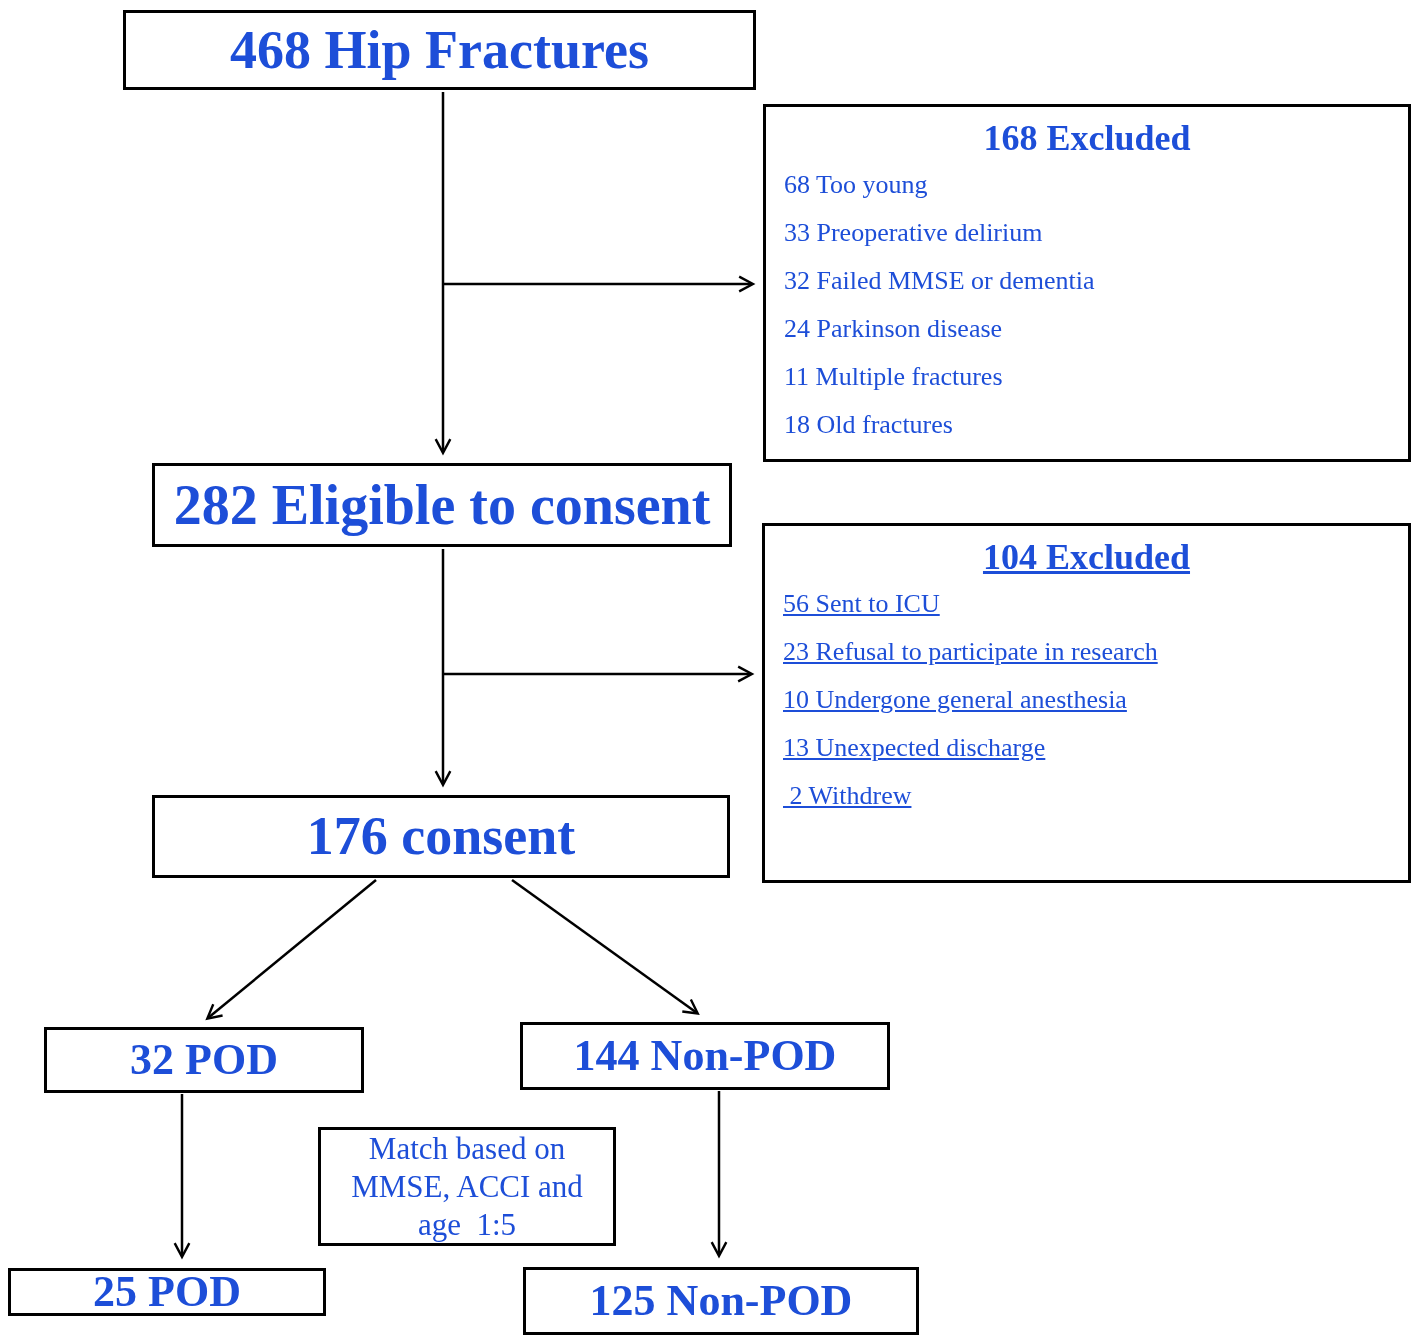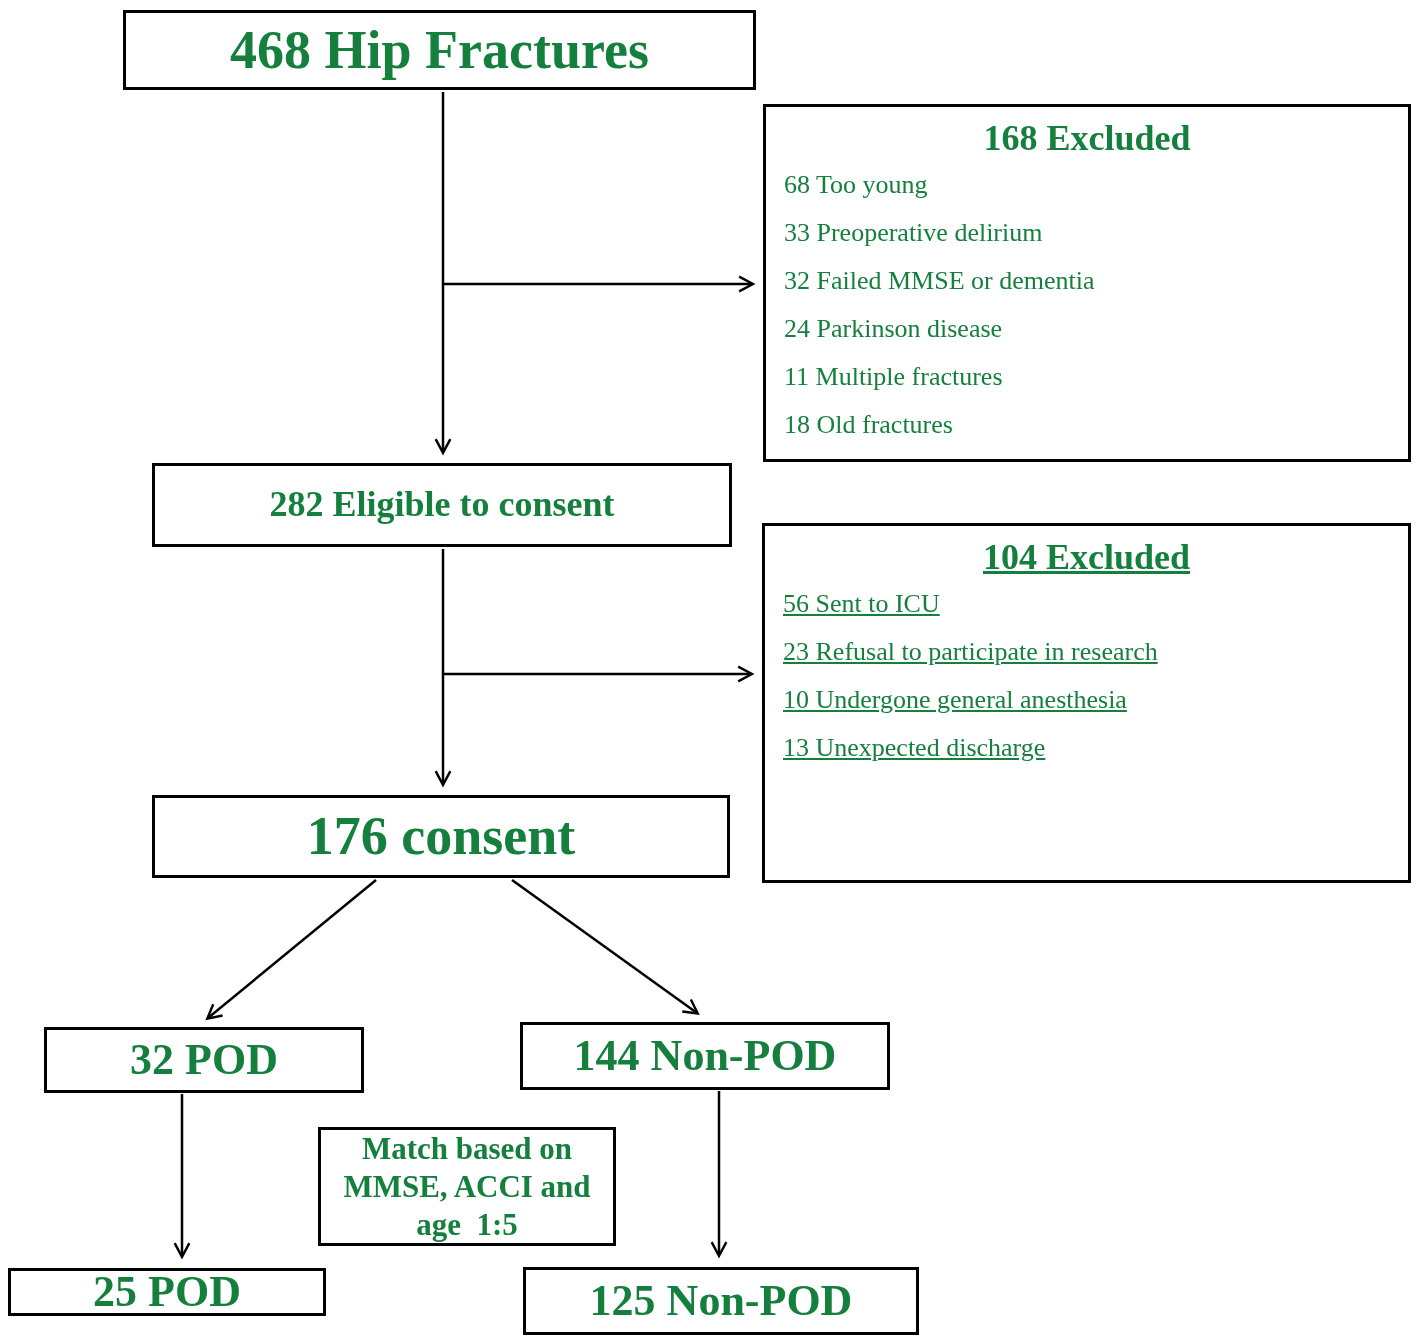--- a/index.html
+++ b/index.html
@@ -6,21 +6,21 @@
     margin: 0;
     padding: 0;
     background: #ffffff;
   }
   .canvas {
     position: relative;
     width: 1418px;
     height: 1343px;
     background: #ffffff;
     font-family: "Liberation Serif", "DejaVu Serif", serif;
-    color: #15803d;
+    color: #1d4ed8;
     overflow: hidden;
   }
   .arrow-layer {
     position: absolute;
     left: 0; top: 0;
     width: 1418px; height: 1343px;
     pointer-events: none;
   }
   .box {
     position: absolute;
@@ -31,21 +31,21 @@
     align-items: center;
     justify-content: center;
     text-align: center;
   }
   .box-label {
     font-weight: bold;
     white-space: nowrap;
     line-height: 1.05;
   }
   .lbl-xl { font-size: 54px; }
-  .lbl-lg { font-size: 36px; }
+  .lbl-lg { font-size: 56px; }
   .lbl-md { font-size: 44px; }
   .excluded-box {
     position: absolute;
     box-sizing: border-box;
     border: 3px solid #000000;
     background: #ffffff;
     padding: 8px 18px 11px 18px;
   }
   .excluded-title {
     font-weight: bold;
@@ -63,21 +63,21 @@
     position: absolute;
     box-sizing: border-box;
     border: 3px solid #000000;
     background: #ffffff;
     display: flex;
     flex-direction: column;
     align-items: center;
     justify-content: center;
   }
   .match-line {
-    font-weight: bold;
+    font-weight: normal;
     font-size: 31px;
     line-height: 38px;
     white-space: pre;
   }
 </style>
 </head>
 <body>
 
 <div class="canvas">
 
@@ -116,20 +116,21 @@
   <div class="box" style="left:152px; top:463px; width:580px; height:84px;">
     <span class="box-label lbl-lg">282 Eligible to consent</span>
   </div>
 
   <div class="excluded-box" style="left:762px; top:523px; width:649px; height:360px;text-decoration:underline;">
     <div class="excluded-title">104 Excluded</div>
     <div class="exc-item">56 Sent to ICU</div>
     <div class="exc-item">23 Refusal to participate in research</div>
     <div class="exc-item">10 Undergone general anesthesia</div>
     <div class="exc-item">13 Unexpected discharge</div>
+    <div class="exc-item"> 2 Withdrew</div>
   </div>
 
   <div class="box" style="left:152px; top:795px; width:578px; height:83px;">
     <span class="box-label lbl-xl">176 consent</span>
   </div>
 
   <div class="box" style="left:44px; top:1027px; width:320px; height:66px;">
     <span class="box-label lbl-md">32 POD</span>
   </div>
 

